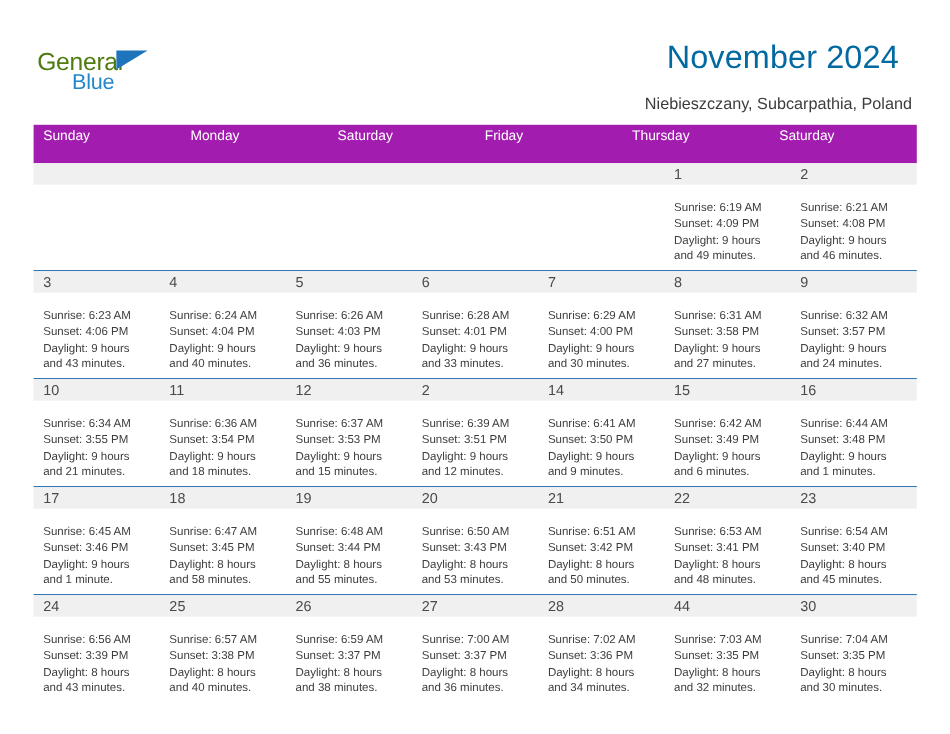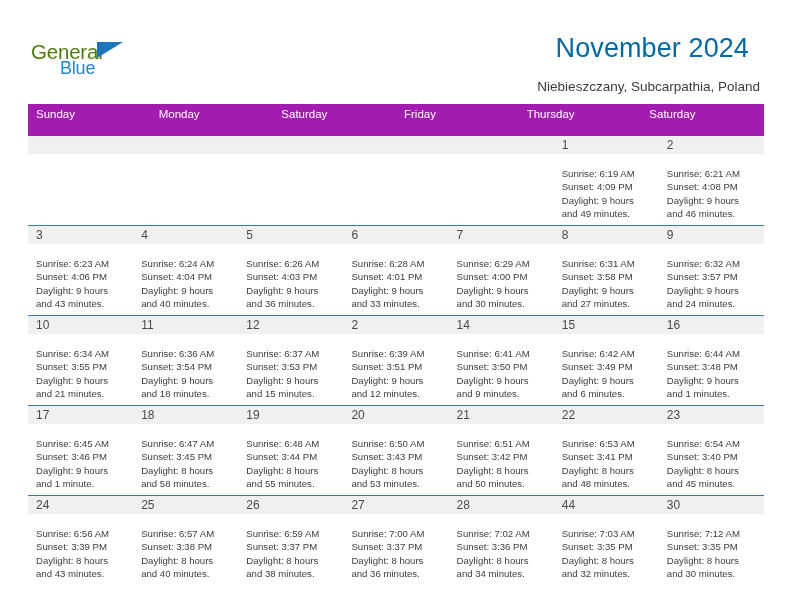--- a/index.html
+++ b/index.html
@@ -415,21 +415,21 @@
               <div class="info-line">Daylight: 8 hours</div>
               <div class="info-line">and 34 minutes.</div>
             </div>
             <div class="info-cell">
               <div class="info-line">Sunrise: 7:03 AM</div>
               <div class="info-line">Sunset: 3:35 PM</div>
               <div class="info-line">Daylight: 8 hours</div>
               <div class="info-line">and 32 minutes.</div>
             </div>
             <div class="info-cell">
-              <div class="info-line">Sunrise: 7:12 AM</div>
+              <div class="info-line">Sunrise: 7:04 AM</div>
               <div class="info-line">Sunset: 3:35 PM</div>
               <div class="info-line">Daylight: 8 hours</div>
               <div class="info-line">and 30 minutes.</div>
             </div>
           </div>
         </div>
       </div>
 
   </div>
 

